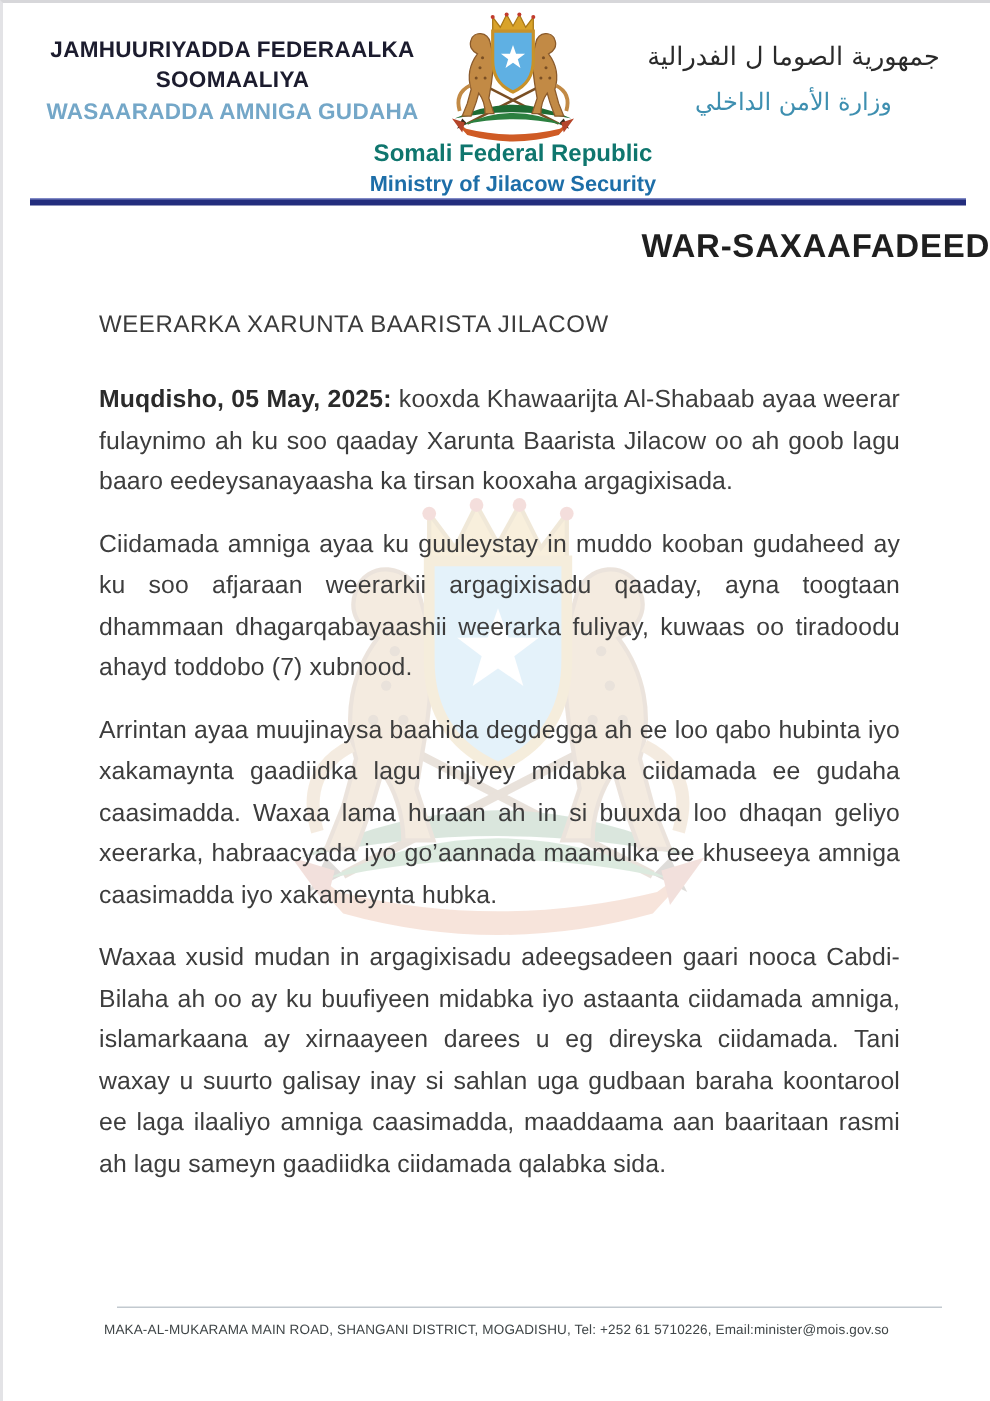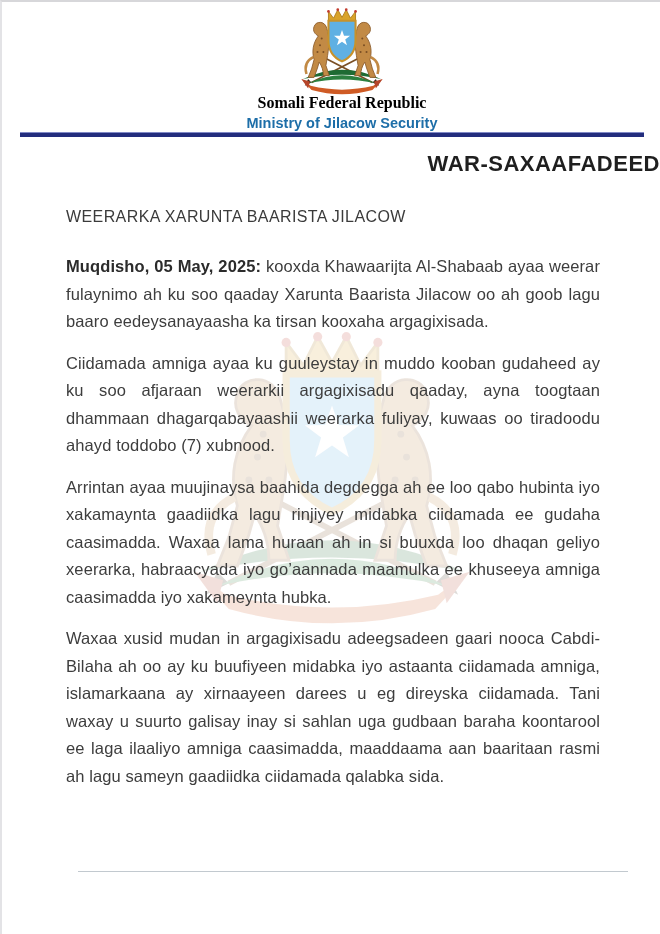--- a/index.html
+++ b/index.html
@@ -15,21 +15,21 @@
   }
   
   .hdr-left{
     position:absolute;left:26px;top:22px;width:254px;
     text-align:center;line-height:1.3;
   }
   .hdr-left .ln-dark{font-size:15px;font-weight:bold;color:#1c1c2e;letter-spacing:.2px;}
   .hdr-left .ln-blue{font-size:15px;font-weight:bold;color:#74a7c8;margin-top:2px;letter-spacing:.2px;}
   .emblem{position:absolute;left:286px;top:6px;width:108px;height:88px;}
   .hdr-center{position:absolute;left:170px;top:91px;width:340px;text-align:center;line-height:1.25;}
-  .hdr-center .en-serif{font-family:Liberation Serif, serif;font-size:16px;font-weight:bold;color:#000000;}
+  .hdr-center .en-serif{font-family:Liberation Sans, sans-serif;font-size:16px;font-weight:bold;color:#0f766e;}
   .hdr-center .en-blue{font-size:14.5px;font-weight:bold;color:#1d6ea8;margin-top:1px;}
   .hdr-right{
     position:absolute;right:12px;top:22px;width:238px;
     direction:rtl;text-align:center;line-height:1.75;
     font-family:"DejaVu Sans",sans-serif;
   }
   .hdr-right .ar-dark{font-size:17px;color:#2a2a2a;}
   .hdr-right .ar-blue{font-size:16px;color:#3e8fb0;}
   .divider{
     position:absolute;top:130px;left:18px;right:16px;height:4px;
@@ -109,25 +109,34 @@
       <circle cx="76" cy="4" r="1.6" fill="#c23b2e"></circle>
 
     <path d="M44 15 H76 V38 Q76 56 60 63 Q44 56 44 38 Z" fill="#5fb0e3" stroke="#c8922a" stroke-width="2.5"></path>
 
     <path d="M60 26 L62.4 32.8 L69.5 32.9 L63.8 37.2 L65.9 44.1 L60 40 L54.1 44.1 L56.2 37.2 L50.5 32.9 L57.6 32.8 Z" fill="#ffffff"></path>
   </symbol>
 </svg>
 
 <div class="page">
 
+  <div class="hdr-left">
+    <div class="ln-dark">JAMHUURIYADDA FEDERAALKA</div>
+    <div class="ln-dark">SOOMAALIYA</div>
+    <div class="ln-blue">WASAARADDA AMNIGA GUDAHA</div>
+  </div>
 
   <svg class="emblem" viewBox="0 0 120 104">
     <use href="#coat"></use>
   </svg>
 
+  <div class="hdr-right">
+    <div class="ar-dark">جمهورية الصوما ل الفدرالية</div>
+    <div class="ar-blue">وزارة الأمن الداخلي</div>
+  </div>
 
   <div class="hdr-center">
     <div class="en-serif">Somali Federal Republic</div>
     <div class="en-blue">Ministry of Jilacow Security</div>
   </div>
 
   <div class="divider"></div>
 
   <div class="doc-title">WAR-SAXAAFADEED</div>
 
@@ -139,14 +148,15 @@
     <div class="subject">WEERARKA XARUNTA BAARISTA JILACOW</div>
     <div>
         <p><strong>Muqdisho, 05 May, 2025:</strong> kooxda Khawaarijta Al-Shabaab ayaa weerar fulaynimo ah ku soo qaaday Xarunta Baarista Jilacow oo ah goob lagu baaro eedeysanayaasha ka tirsan kooxaha argagixisada.</p>
         <p>Ciidamada amniga ayaa ku guuleystay in muddo kooban gudaheed ay ku soo afjaraan weerarkii argagixisadu qaaday, ayna toogtaan dhammaan dhagarqabayaashii weerarka fuliyay, kuwaas oo tiradoodu ahayd toddobo (7) xubnood.</p>
         <p>Arrintan ayaa muujinaysa baahida degdegga ah ee loo qabo hubinta iyo xakamaynta gaadiidka lagu rinjiyey midabka ciidamada ee gudaha caasimadda. Waxaa lama huraan ah in si buuxda loo dhaqan geliyo xeerarka, habraacyada iyo go’aannada maamulka ee khuseeya amniga caasimadda iyo xakameynta hubka.</p>
         <p>Waxaa xusid mudan in argagixisadu adeegsadeen gaari nooca Cabdi-Bilaha ah oo ay ku buufiyeen midabka iyo astaanta ciidamada amniga, islamarkaana ay xirnaayeen darees u eg direyska ciidamada. Tani waxay u suurto galisay inay si sahlan uga gudbaan baraha koontarool ee laga ilaaliyo amniga caasimadda, maaddaama aan baaritaan rasmi ah lagu sameyn gaadiidka ciidamada qalabka sida.</p>
       </div>
   </div>
 
   <div class="footer-line"></div>
+  <div class="footer-text">MAKA-AL-MUKARAMA MAIN ROAD, SHANGANI DISTRICT, MOGADISHU, Tel: +252 61 5710226, Email:minister@mois.gov.so</div>
 
 </div>
 
 </body></html>

